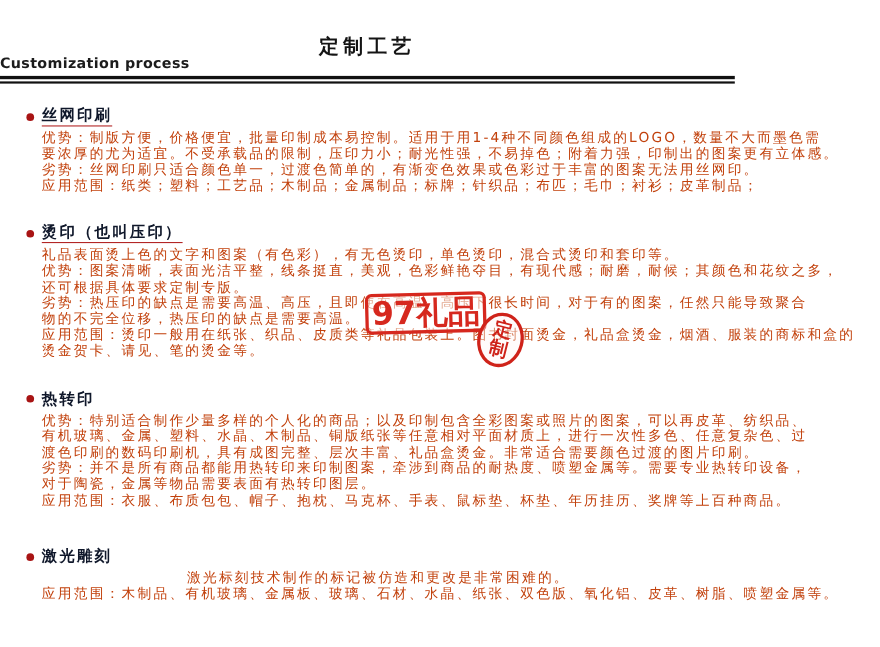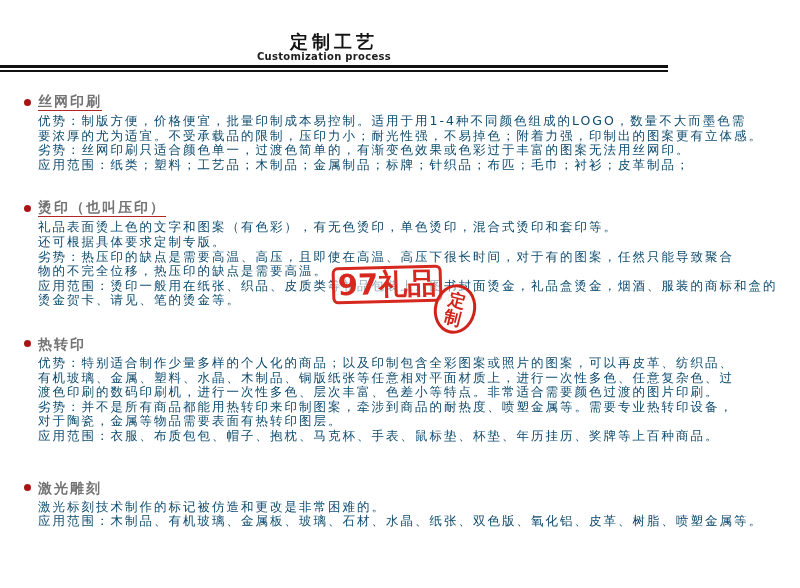--- a/index.html
+++ b/index.html
@@ -15,62 +15,62 @@
   
   .header{padding-top:30px;}
   .title{
     text-align:center;
     font-size:18px;
     font-weight:bold;
     color:#141414;
     letter-spacing:4px;
   }
   .subtitle{
-    text-align:center;
-    font-size:10px;
+    text-align:left;
+    font-size:13px;
     font-weight:bold;
     color:#1c1c1c;
     margin:-3px 20px 3px 0;
     letter-spacing:0.3px;
   }
   .rule-thick{height:3px;background:#111;}
   .rule-thin{height:2px;background:#111;margin-top:2px;}
 
   
   .content{padding:0 18px 0 24px;}
   .section{margin-top:28px;}
   .section.first{margin-top:22px;}
-  .section.last{margin-top:36px;}
+  .section.last{margin-top:36px;text-align:center;}
   .section-head{
     display:flex;
     align-items:center;
     gap:7px;
     height:16px;
   }
   .bullet{
     width:7px;height:7px;
     border-radius:50%;
     background:#a81414;
     flex:0 0 auto;
   }
   .section-title{
     font-size:14px;
     font-weight:bold;
-    color:#737373;
+    color:#0f172a;
     letter-spacing:2px;
     line-height:16px;
   }
   .section-title.u{
     border-bottom:1px solid #b32626;
     padding-bottom:1px;
   }
   .section-body{
     margin:4px 0 0 14px;
     font-size:12.5px;
-    color:#0c4a6e;
+    color:#c2410c;
     letter-spacing:2px;
     line-height:14.6px;
   }
   .bodyline{white-space:nowrap;}
 
   
   .wm-box{
     position:absolute;
     left:332px;top:266px;
     width:104px;height:31px;
@@ -139,37 +139,38 @@
       </div>
     </div>
 
     <div class="section">
       <div class="section-head">
         <span class="bullet"></span>
         <span class="section-title u">烫印（也叫压印）</span>
       </div>
       <div class="section-body">
         <div class="bodyline">礼品表面烫上色的文字和图案（有色彩），有无色烫印，单色烫印，混合式烫印和套印等。</div>
+        <div class="bodyline">优势：图案清晰，表面光洁平整，线条挺直，美观，色彩鲜艳夺目，有现代感；耐磨，耐候；其颜色和花纹之多，</div>
         <div class="bodyline">还可根据具体要求定制专版。</div>
         <div class="bodyline">劣势：热压印的缺点是需要高温、高压，且即使在高温、高压下很长时间，对于有的图案，任然只能导致聚合</div>
         <div class="bodyline">物的不完全位移，热压印的缺点是需要高温。</div>
         <div class="bodyline">应用范围：烫印一般用在纸张、织品、皮质类等礼品包装上。图书封面烫金，礼品盒烫金，烟酒、服装的商标和盒的</div>
         <div class="bodyline">烫金贺卡、请见、笔的烫金等。</div>
       </div>
     </div>
 
     <div class="section">
       <div class="section-head">
         <span class="bullet"></span>
         <span class="section-title">热转印</span>
       </div>
       <div class="section-body">
         <div class="bodyline">优势：特别适合制作少量多样的个人化的商品；以及印制包含全彩图案或照片的图案，可以再皮革、纺织品、</div>
         <div class="bodyline">有机玻璃、金属、塑料、水晶、木制品、铜版纸张等任意相对平面材质上，进行一次性多色、任意复杂色、过</div>
-        <div class="bodyline">渡色印刷的数码印刷机，进行一次性多色、层次丰富、色差小等特点。非常适合需要颜色过渡的图片印刷。</div>
+        <div class="bodyline">渡色印刷的数码印刷机，具有成图完整、层次丰富、礼品盒烫金。非常适合需要颜色过渡的图片印刷。</div>
         <div class="bodyline">劣势：并不是所有商品都能用热转印来印制图案，牵涉到商品的耐热度、喷塑金属等。需要专业热转印设备，</div>
         <div class="bodyline">对于陶瓷，金属等物品需要表面有热转印图层。</div>
         <div class="bodyline">应用范围：衣服、布质包包、帽子、抱枕、马克杯、手表、鼠标垫、杯垫、年历挂历、奖牌等上百种商品。</div>
       </div>
     </div>
 
     <div class="section last">
       <div class="section-head">
         <span class="bullet"></span>
         <span class="section-title">激光雕刻</span>

